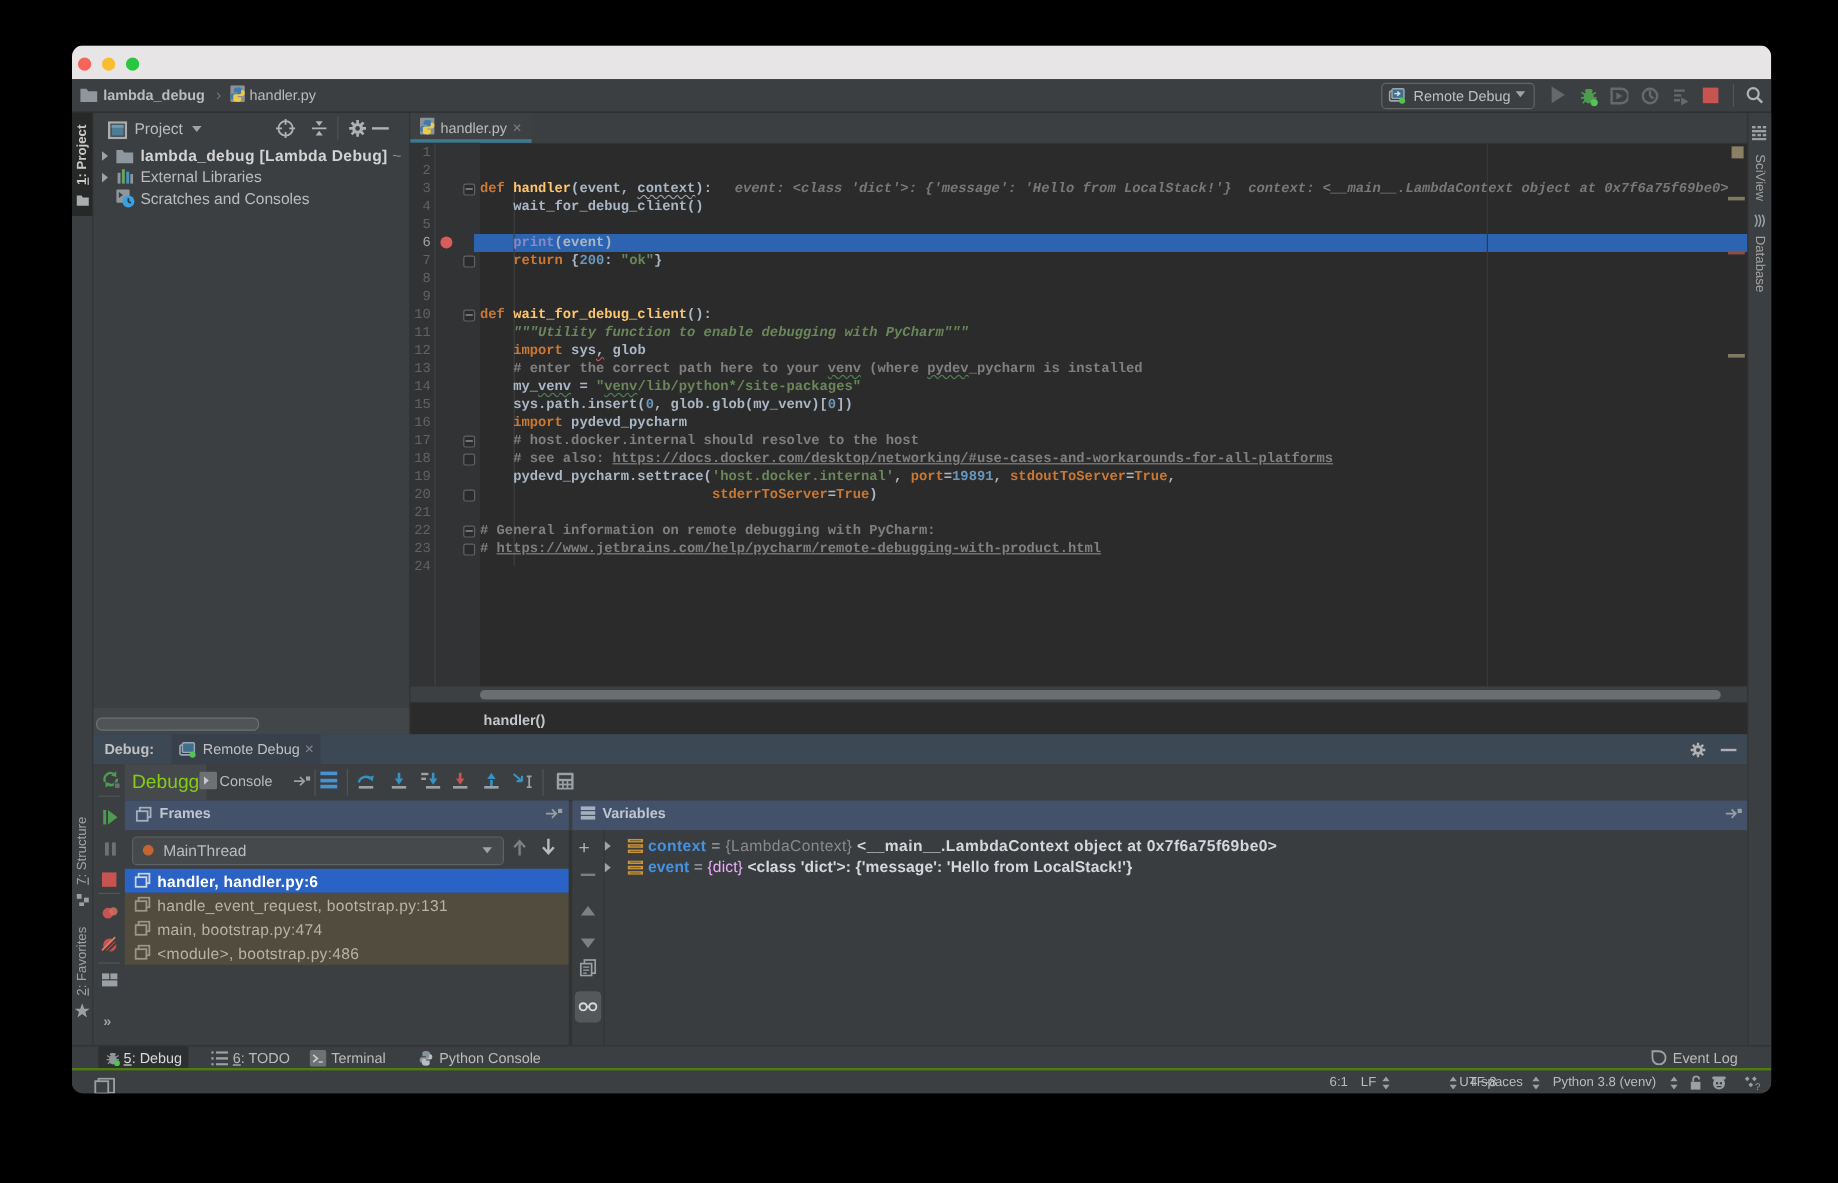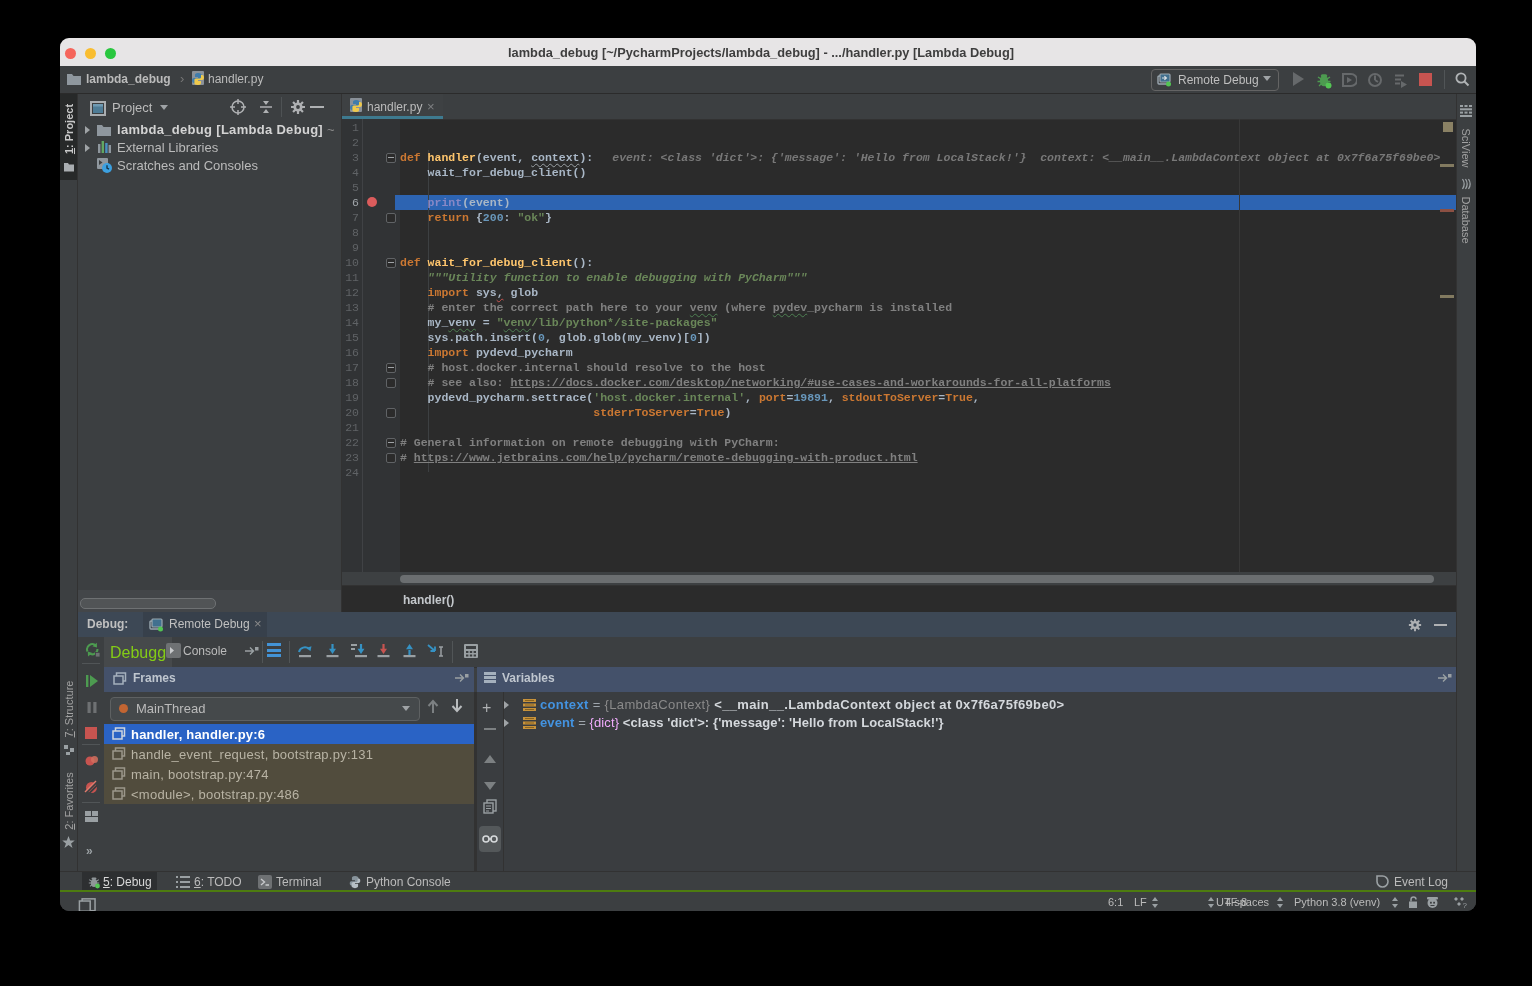--- a/index.html
+++ b/index.html
@@ -27,21 +27,20 @@
 .fold2{left:44px;width:8px;height:8px;border:1px solid #606366;border-radius:2px;background:#2b2b2b;}
 </style>
 </head>
 <body>
 <div id="win">
 
   <div class="a" style="left:0;top:0;width:1416px;height:28px;background:#e7e5e6;"></div>
   <div class="ell" style="left:5px;top:10px;width:11px;height:11px;background:#f5655b;"></div>
   <div class="ell" style="left:25px;top:10px;width:11px;height:11px;background:#f9bd30;"></div>
   <div class="ell" style="left:45px;top:10px;width:11px;height:11px;background:#29c73f;"></div>
-  <div class="a" style="left:0;top:7px;width:1402px;text-align:center;font-size:12.8px;font-weight:bold;color:#3e3e3e;">lambda_debug [~/PycharmProjects/lambda_debug] - .../handler.py [Lambda Debug]</div>
 
   <div class="a" id="navbar" style="left:0;top:28px;width:1416px;height:27px;background:#3c3f41;border-bottom:1px solid #2b2b2b;">
     <svg class="a" style="left:6px;top:6px;" width="16" height="14" viewBox="0 0 16 14">
         <path d="M1 2 h5 l1.5 2 H15 v9 H1 z" fill="#8f979e"></path>
       </svg>
     <div class="a" style="left:26px;top:6px;font-size:12px;font-weight:bold;color:#bbbbbb;">lambda_debug</div>
     <div class="a" style="left:120px;top:5px;font-size:13px;color:#777;">›</div>
     <svg class="a" style="left:130px;top:5px;" width="16" height="16" viewBox="0 0 16 16">
         <rect x="2" y="0" width="12" height="14" rx="1" fill="#8a9199"></rect>
         <path d="M8 2 c-2.5 0 -3 1 -3 2 v2 h3 v1 H4 c-1 0 -2 .8 -2 2.5 S3 12 4 12 h1 v-2 c0-1 .8-1.5 1.6-1.5 H10 c1 0 1.6-.8 1.6-1.6 V4 c0-1-.6-2-3.6-2z" fill="#3f7cac"></path>

